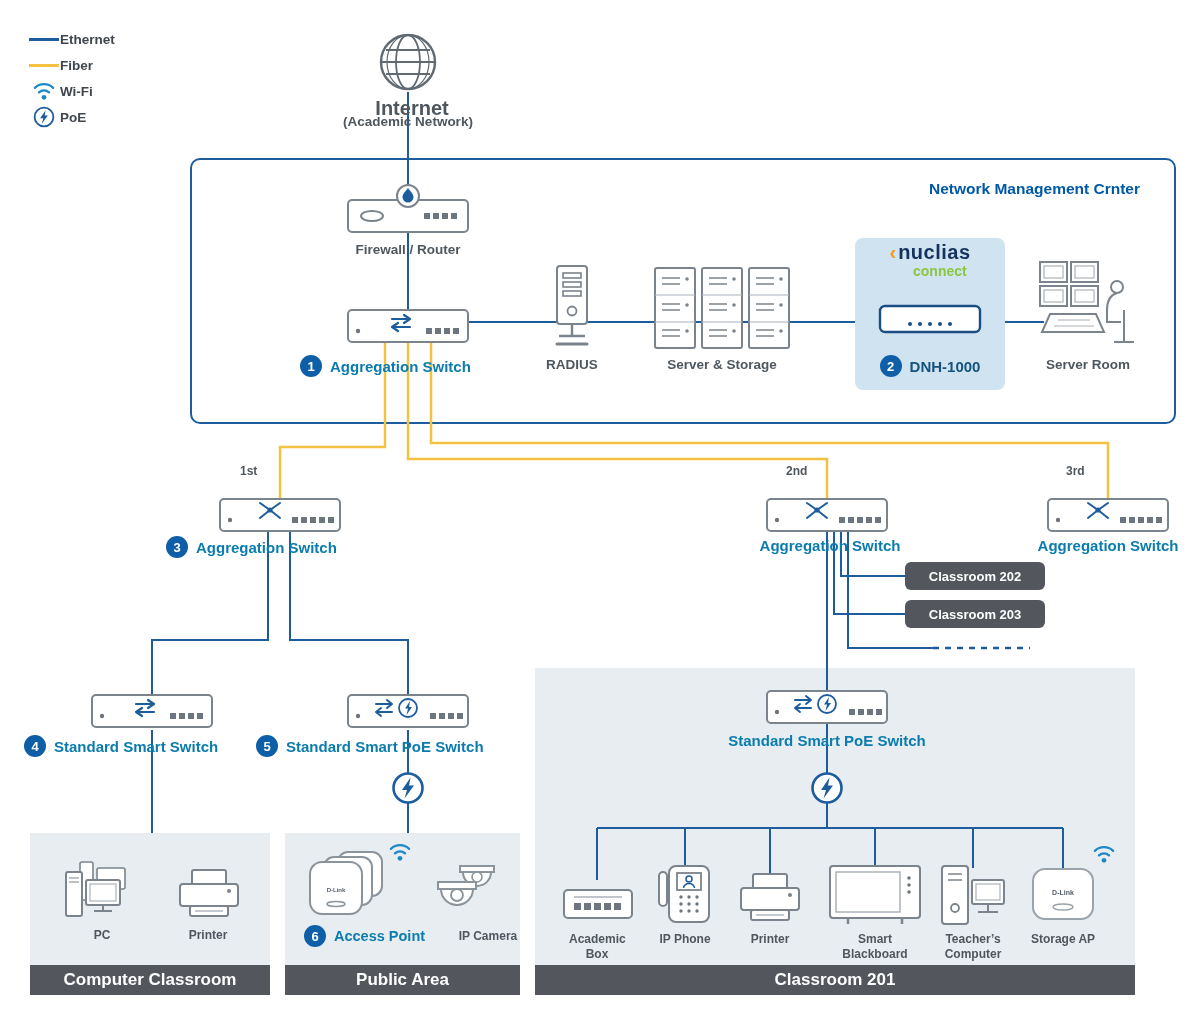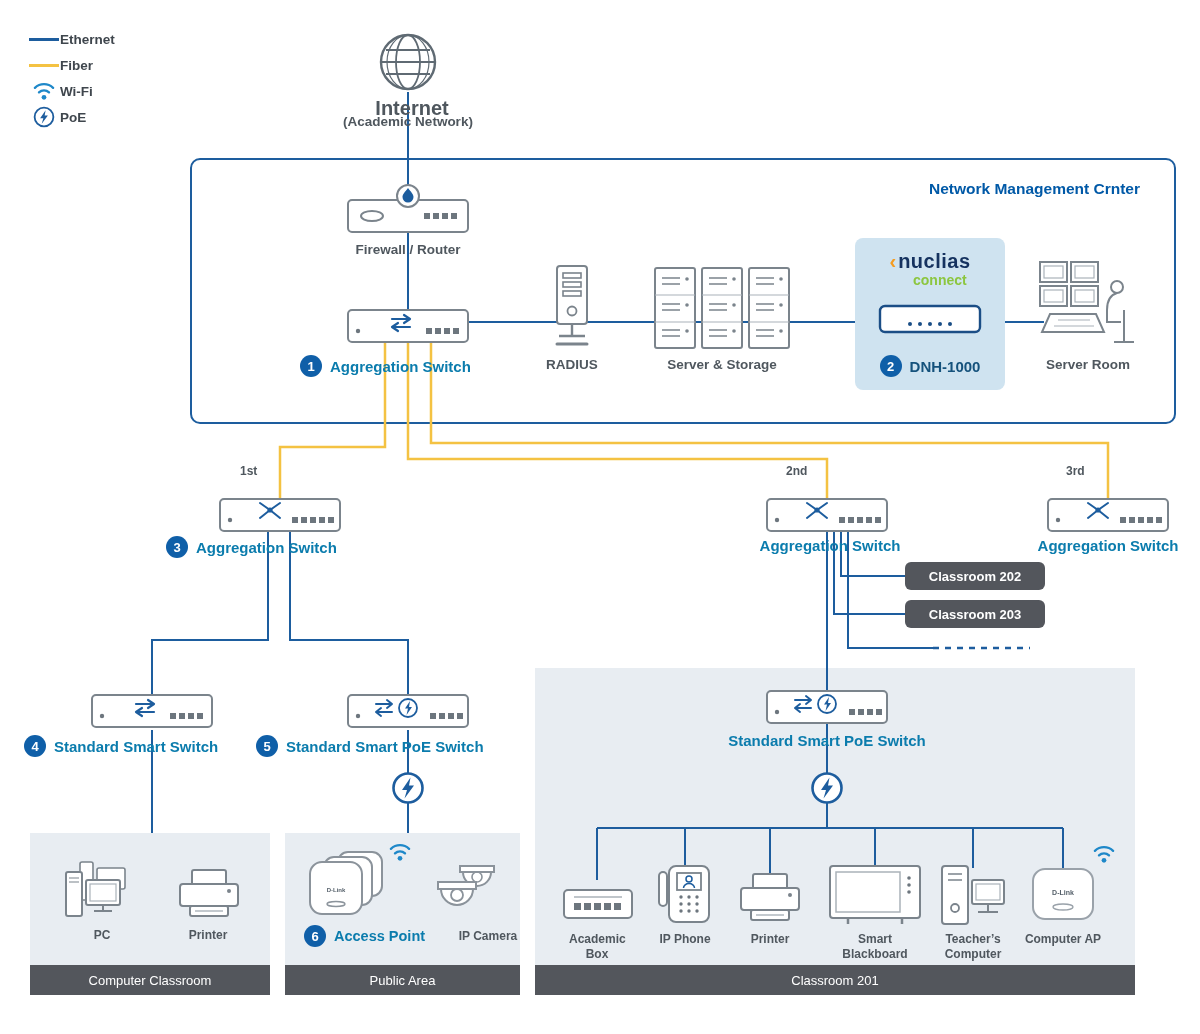--- a/index.html
+++ b/index.html
@@ -2,35 +2,35 @@
 <html><head>
 <meta charset="utf-8">
 <style>
   html,body{margin:0;padding:0;background:#fff}
   .canvas{position:relative;width:1200px;height:1034px;background:#fff;overflow:hidden;
           font-family:"Liberation Sans",sans-serif;color:#4f575e}
   .abs{position:absolute}
   .wires{position:absolute;left:0;top:0}
   .panel{position:absolute;background:#e8edf2}
   .panel-footer{position:absolute;left:0;right:0;bottom:0;height:30px;background:#53565c;color:#fff;
-                font-size:13px;font-weight:normal;display:flex;align-items:center;justify-content:center}
+                font-size:17px;font-weight:bold;display:flex;align-items:center;justify-content:center}
   .nmc-box{position:absolute;border:2px solid #1d5d9e;border-radius:10px}
   .nmc-title{position:absolute;font-size:15.5px;font-weight:bold;color:#0059a7;text-align:right;white-space:nowrap}
   .labelrow{position:absolute;display:flex;align-items:center;gap:8px}
   .num{width:22px;height:22px;border-radius:50%;background:#0f5fa8;color:#fff;font-size:13px;font-weight:bold;
        display:flex;align-items:center;justify-content:center;flex:none}
   .teal{color:#0b7cad;font-size:15px;font-weight:bold;white-space:nowrap}
   .teal-center{position:absolute;color:#0b7cad;font-size:15px;font-weight:bold;text-align:center}
   .devname{position:absolute;text-align:center;font-size:13.5px;font-weight:bold;color:#4f575e}
   .smallname{position:absolute;text-align:center;font-size:12px;font-weight:bold;color:#4f575e;line-height:1.25}
   .tier{position:absolute;font-size:12px;font-weight:bold;color:#4f575e}
   .roombadge{position:absolute;width:140px;height:28px;background:#53565c;border-radius:6px;color:#fff;
              display:flex;align-items:center;justify-content:center;font-size:13px;font-weight:bold}
   .nuclias-panel{position:absolute;background:#cfe3f0;border-radius:8px}
-  .nuclias-logo{text-align:center;margin-top:13px;line-height:1}
+  .nuclias-logo{text-align:center;margin-top:4px;line-height:1}
   .chev{color:#f49c20;font-weight:bold;font-size:20px;margin-right:2px}
   .brand{color:#15325f;font-weight:bold;font-size:20px;letter-spacing:.5px}
   .sub{color:#8cc63f;font-size:14px;font-weight:bold;margin:2px 0 0 58px;text-align:left}
   .legend{position:absolute;left:28px;top:26px}
   .legend-row{display:flex;align-items:center;height:26px;}
   .legend-icon{width:32px;display:flex;justify-content:center;align-items:center}
   .legend-label{font-size:13.5px;font-weight:bold;color:#3f464d}
   .swatch{width:30px;height:3px}
 </style>
 </head>
@@ -456,15 +456,15 @@
 
   <svg class="abs" style="left:1030px;top:866px" width="66" height="58" viewBox="0 0 66 58">
     <rect x="3" y="3" width="60" height="50" rx="12" fill="#fff" stroke="#9aa2aa" stroke-width="2"></rect>
     <text x="33" y="29" font-size="7" font-weight="bold" fill="#55606a" text-anchor="middle">D-Link</text>
     <ellipse cx="33" cy="41" rx="10" ry="3" fill="none" stroke="#9aa2aa" stroke-width="1.4"></ellipse>
   </svg>
   <svg class="abs" style="left:1092px;top:844px" width="24" height="20" viewBox="0 0 26 22">
     <circle cx="13" cy="18" r="2.6" fill="#1e88c9"></circle>
     <path d="M7.5 12.5 a8 8 0 0 1 11 0 M3 7.5 a14.5 14.5 0 0 1 20 0" stroke="#1e88c9" stroke-width="2.6" fill="none" stroke-linecap="round"></path>
   </svg>
-  <div class="smallname" style="left:1021px;top:932px;width:84px">Computer AP</div>
+  <div class="smallname" style="left:1021px;top:932px;width:84px">Storage AP</div>
 
 </div>
 
 </body></html>

